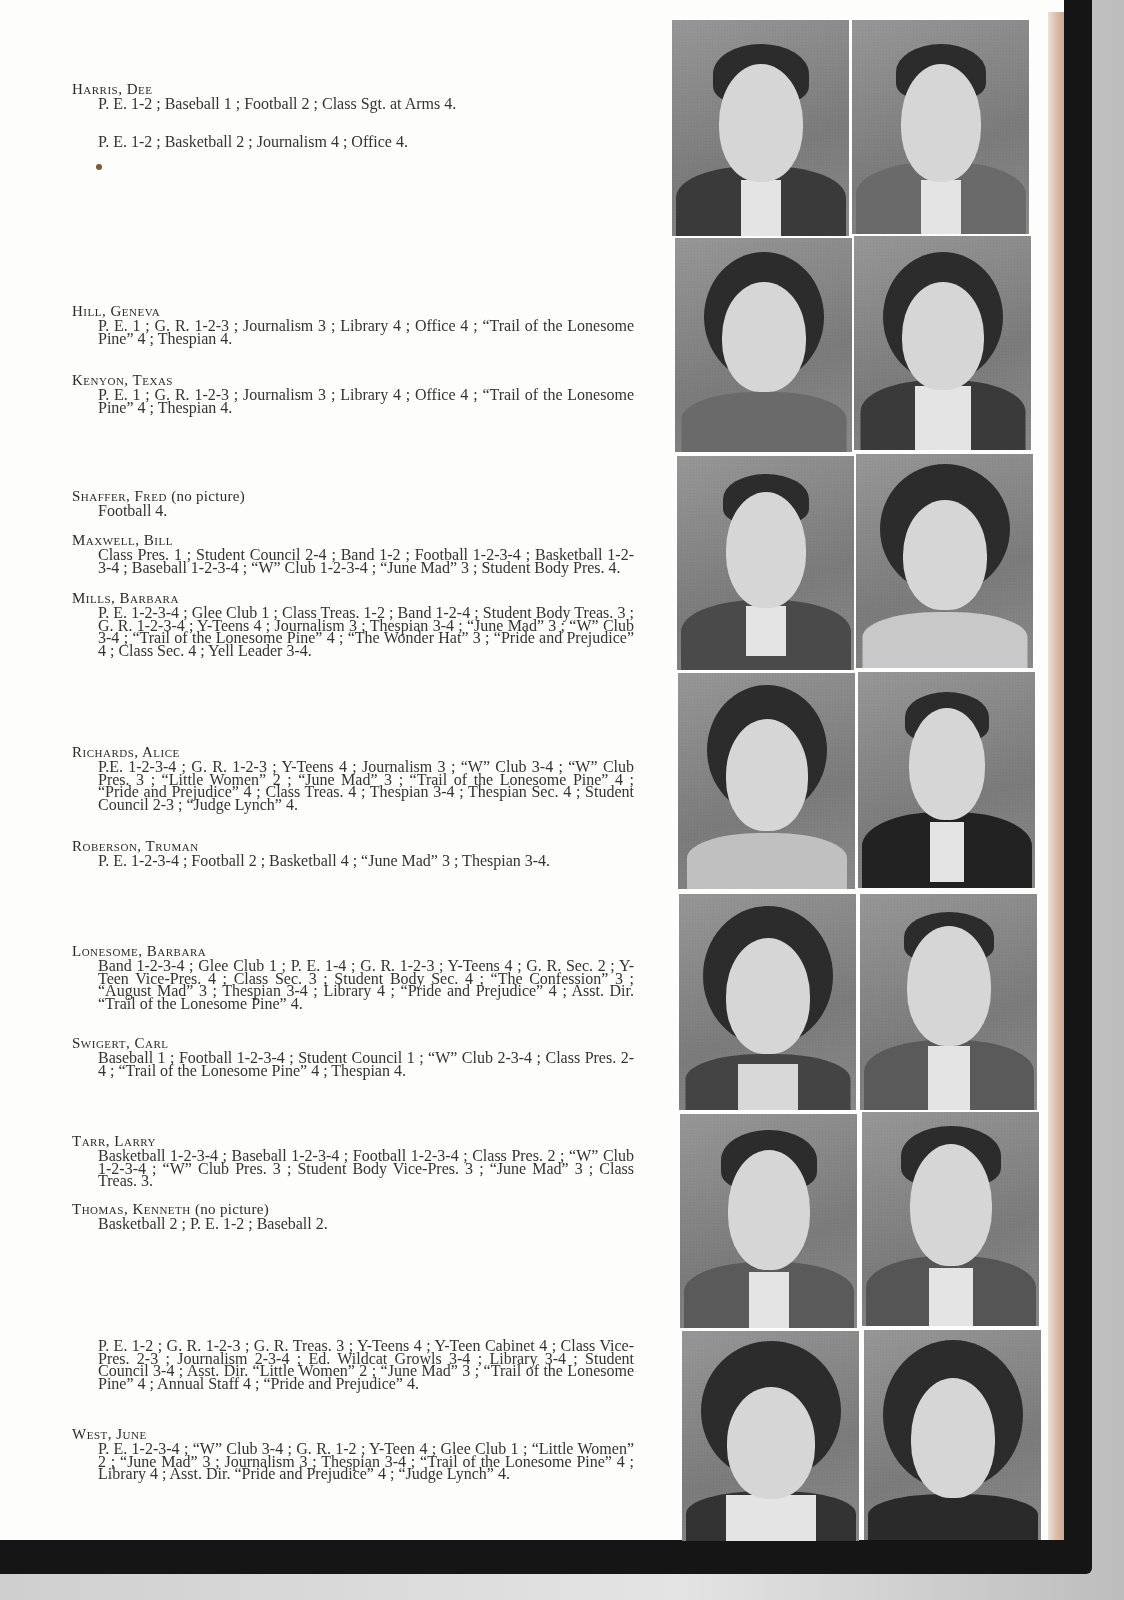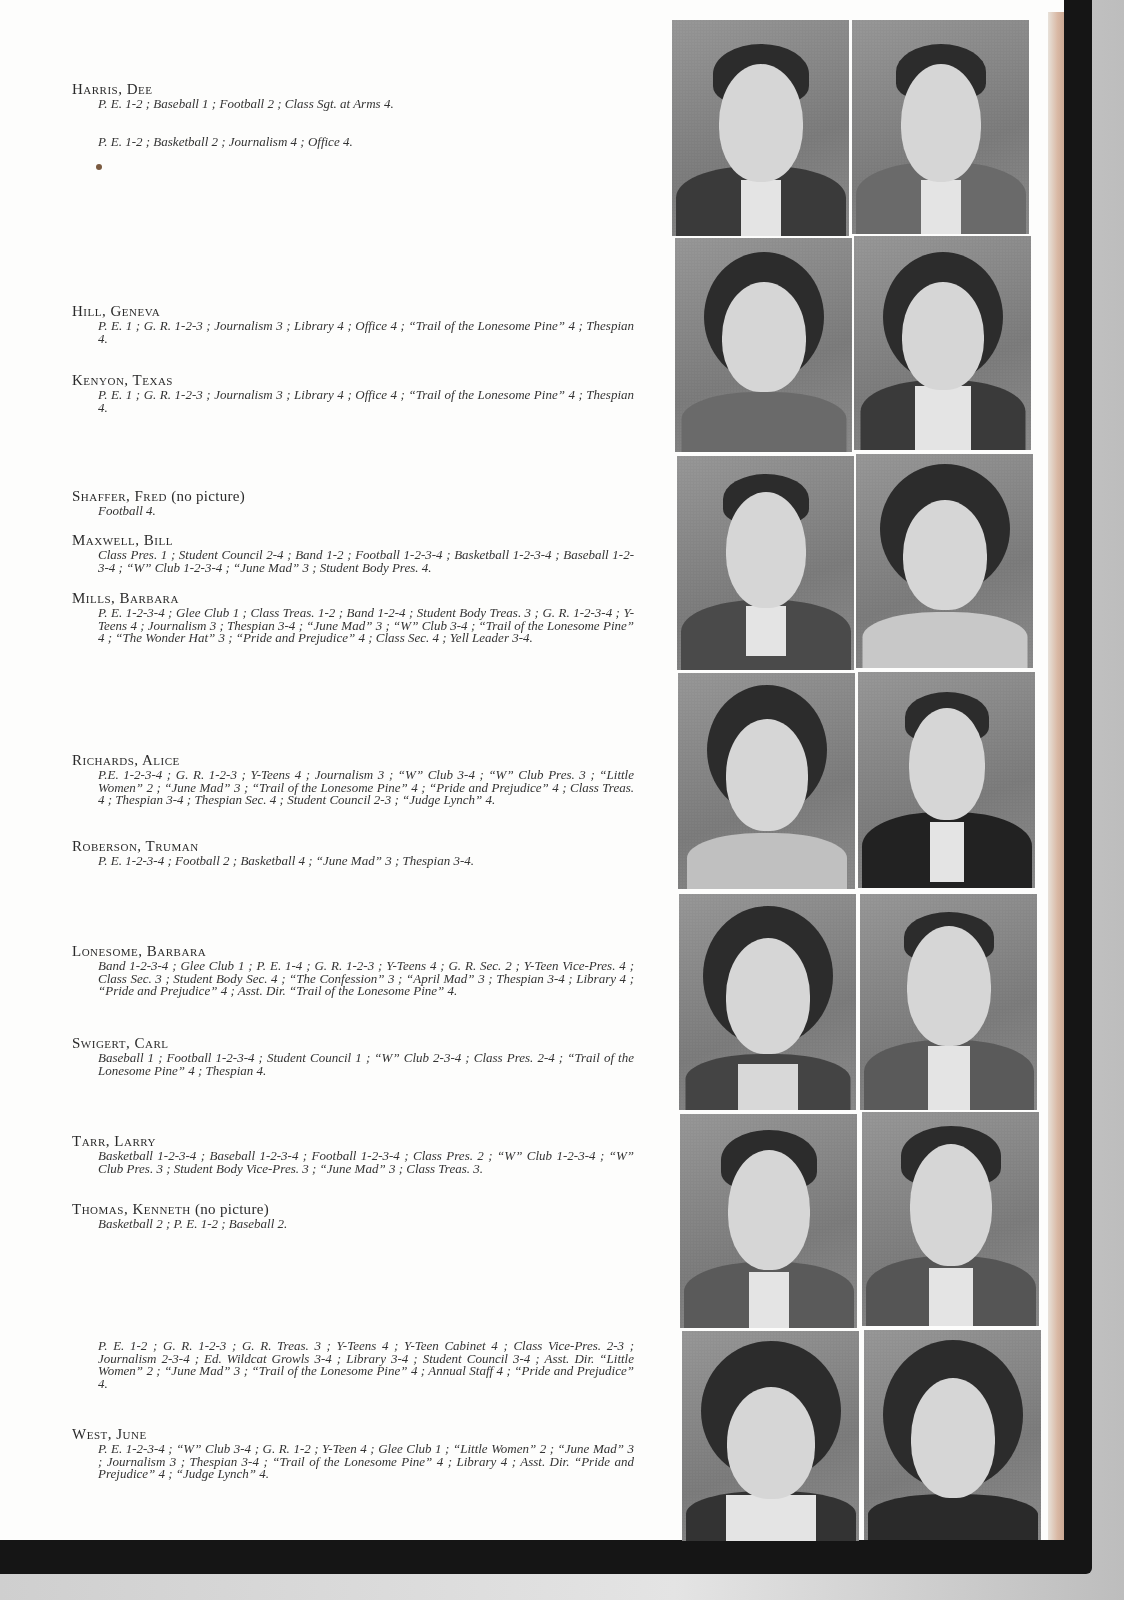--- a/index.html
+++ b/index.html
@@ -6,21 +6,21 @@
   body { width:1124px; height:1600px; position:relative; overflow:hidden; background:#d9d9d9; font-family:"Liberation Serif","DejaVu Serif",serif; }
   .bg-gray { position:absolute; left:0; top:0; width:1124px; height:1600px; background:linear-gradient(90deg,#cfcfcf 0%,#e4e4e4 60%,#bdbdbd 100%); }
   .cover { position:absolute; left:0; top:0; width:1092px; height:1574px; background:#151515; border-radius:0 0 6px 0; }
   .paper { position:absolute; left:0; top:0; width:1064px; height:1540px; background:#fdfdfc; }
   .page-edge { position:absolute; left:1048px; top:12px; width:16px; height:1528px; background:linear-gradient(90deg,#e8e2da,#d9b8a4 60%,#caa894); }
 
   .entries { position:absolute; left:0; top:0; width:660px; height:1540px; }
   .entry { position:absolute; left:72px; width:562px; color:#2a2a2a; }
   .name { font-size:15px; letter-spacing:0.5px; font-variant:small-caps; color:#2b2b2b; line-height:18px; }
   .name .note { font-variant:normal; letter-spacing:0.3px; }
-  .acts { margin-left:26px; font-size:13px; line-height:12.6px; text-align:justify; color:#333;font-style:italic; }
+  .acts { margin-left:26px; font-size:16px; line-height:12.6px; text-align:justify; color:#333; }
 
   .photos { position:absolute; left:670px; top:18px; width:360px; height:1524px; }
   .photo { position:absolute; width:177px; background:#8c8c8c; overflow:hidden;
            background-image: radial-gradient(circle, rgba(0,0,0,0.18) 1px, transparent 1.2px);
            background-size:3px 3px; }
   .photo .bgtone { position:absolute; inset:0; background:linear-gradient(160deg,#9a9a9a,#7a7a7a 60%,#8a8a8a); opacity:0.85; }
   .photo .head { position:absolute; left:50%; transform:translateX(-50%); border-radius:50% 50% 46% 46%; background:#d6d6d6; }
   .photo .hair { position:absolute; left:50%; transform:translateX(-50%); border-radius:50% 50% 30% 30%; background:#2c2c2c; }
   .photo .body { position:absolute; left:50%; transform:translateX(-50%); bottom:0; border-radius:45% 45% 0 0; background:#3a3a3a; }
   .photo .collar { position:absolute; left:50%; transform:translateX(-50%); background:#e4e4e4; }
@@ -55,31 +55,31 @@
     <div class="acts">Football 4.</div>
   </div>
   <div class="entry" style="top:531px;">
     <div class="name">Maxwell, Bill</div>
     <div class="acts">Class Pres. 1 ; Student Council 2-4 ; Band 1-2 ; Football 1-2-3-4 ; Basketball 1-2-3-4 ; Baseball 1-2-3-4 ; “W” Club 1-2-3-4 ; “June Mad” 3 ; Student Body Pres. 4.</div>
   </div>
   <div class="entry" style="top:589px;">
     <div class="name">Mills, Barbara</div>
     <div class="acts">P. E. 1-2-3-4 ; Glee Club 1 ; Class Treas. 1-2 ; Band 1-2-4 ; Student Body Treas. 3 ; G. R. 1-2-3-4 ; Y-Teens 4 ; Journalism 3 ; Thespian 3-4 ; “June Mad” 3 ; “W” Club 3-4 ; “Trail of the Lonesome Pine” 4 ; “The Wonder Hat” 3 ; “Pride and Prejudice” 4 ; Class Sec. 4 ; Yell Leader 3-4.</div>
   </div>
-  <div class="entry" style="top:743px;margin-top:8px;">
+  <div class="entry" style="top:743px;">
     <div class="name">Richards, Alice</div>
     <div class="acts">P.E. 1-2-3-4 ; G. R. 1-2-3 ; Y-Teens 4 ; Journalism 3 ; “W” Club 3-4 ; “W” Club Pres. 3 ; “Little Women” 2 ; “June Mad” 3 ; “Trail of the Lonesome Pine” 4 ; “Pride and Prejudice” 4 ; Class Treas. 4 ; Thespian 3-4 ; Thespian Sec. 4 ; Student Council 2-3 ; “Judge Lynch” 4.</div>
   </div>
   <div class="entry" style="top:837px;">
     <div class="name">Roberson, Truman</div>
     <div class="acts">P. E. 1-2-3-4 ; Football 2 ; Basketball 4 ; “June Mad” 3 ; Thespian 3-4.</div>
   </div>
   <div class="entry" style="top:942px;">
     <div class="name">Lonesome, Barbara</div>
-    <div class="acts">Band 1-2-3-4 ; Glee Club 1 ; P. E. 1-4 ; G. R. 1-2-3 ; Y-Teens 4 ; G. R. Sec. 2 ; Y-Teen Vice-Pres. 4 ; Class Sec. 3 ; Student Body Sec. 4 ; “The Confession” 3 ; “April Mad” 3 ; Thespian 3-4 ; Library 4 ; “Pride and Prejudice” 4 ; Asst. Dir. “Trail of the Lonesome Pine” 4.</div>
+    <div class="acts">Band 1-2-3-4 ; Glee Club 1 ; P. E. 1-4 ; G. R. 1-2-3 ; Y-Teens 4 ; G. R. Sec. 2 ; Y-Teen Vice-Pres. 4 ; Class Sec. 3 ; Student Body Sec. 4 ; “The Confession” 3 ; “August Mad” 3 ; Thespian 3-4 ; Library 4 ; “Pride and Prejudice” 4 ; Asst. Dir. “Trail of the Lonesome Pine” 4.</div>
   </div>
   <div class="entry" style="top:1034px;">
     <div class="name">Swigert, Carl</div>
     <div class="acts">Baseball 1 ; Football 1-2-3-4 ; Student Council 1 ; “W” Club 2-3-4 ; Class Pres. 2-4 ; “Trail of the Lonesome Pine” 4 ; Thespian 4.</div>
   </div>
   <div class="entry" style="top:1132px;">
     <div class="name">Tarr, Larry</div>
     <div class="acts">Basketball 1-2-3-4 ; Baseball 1-2-3-4 ; Football 1-2-3-4 ; Class Pres. 2 ; “W” Club 1-2-3-4 ; “W” Club Pres. 3 ; Student Body Vice-Pres. 3 ; “June Mad” 3 ; Class Treas. 3.</div>
   </div>
   <div class="entry" style="top:1200px;">

